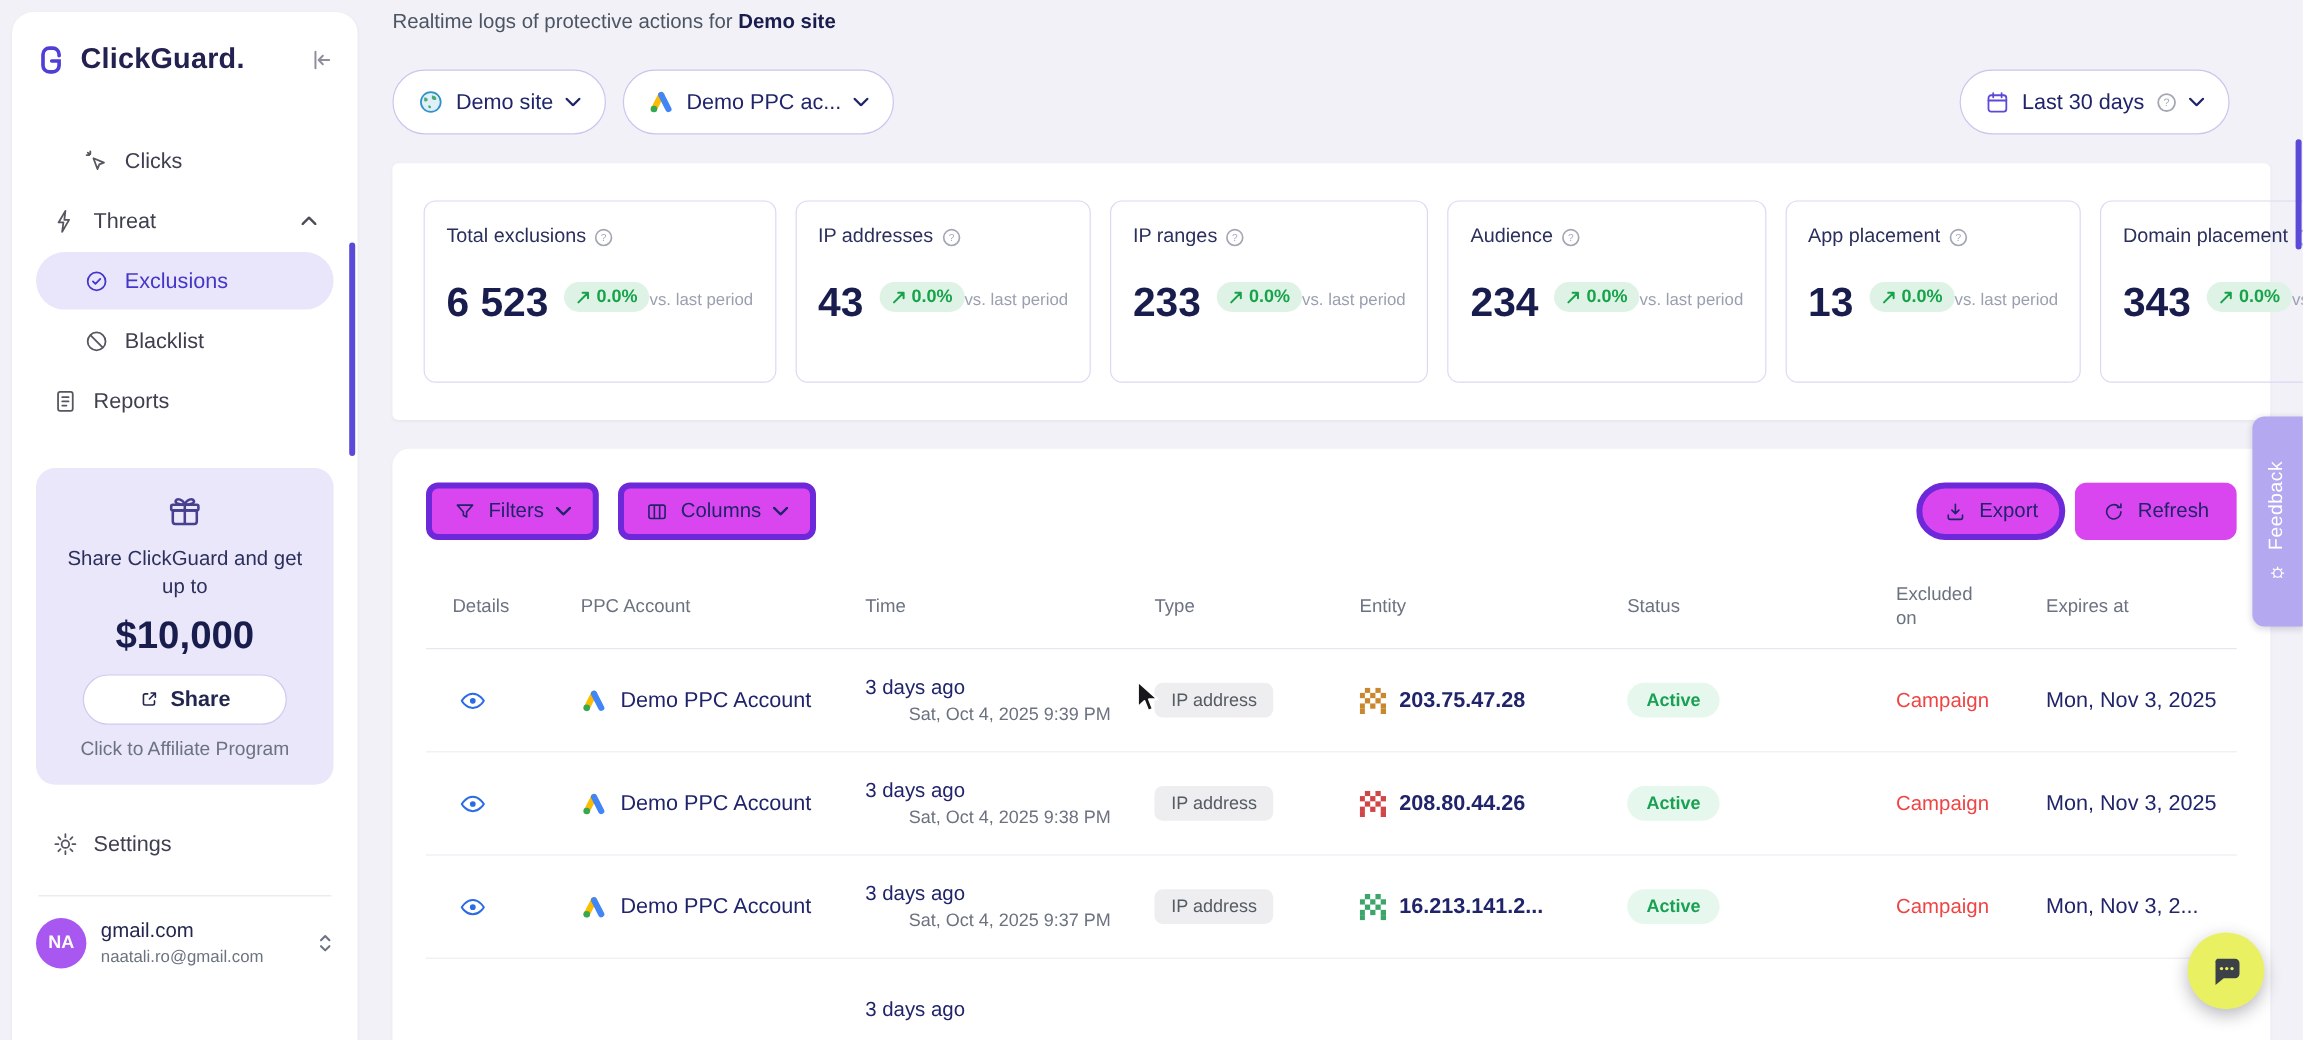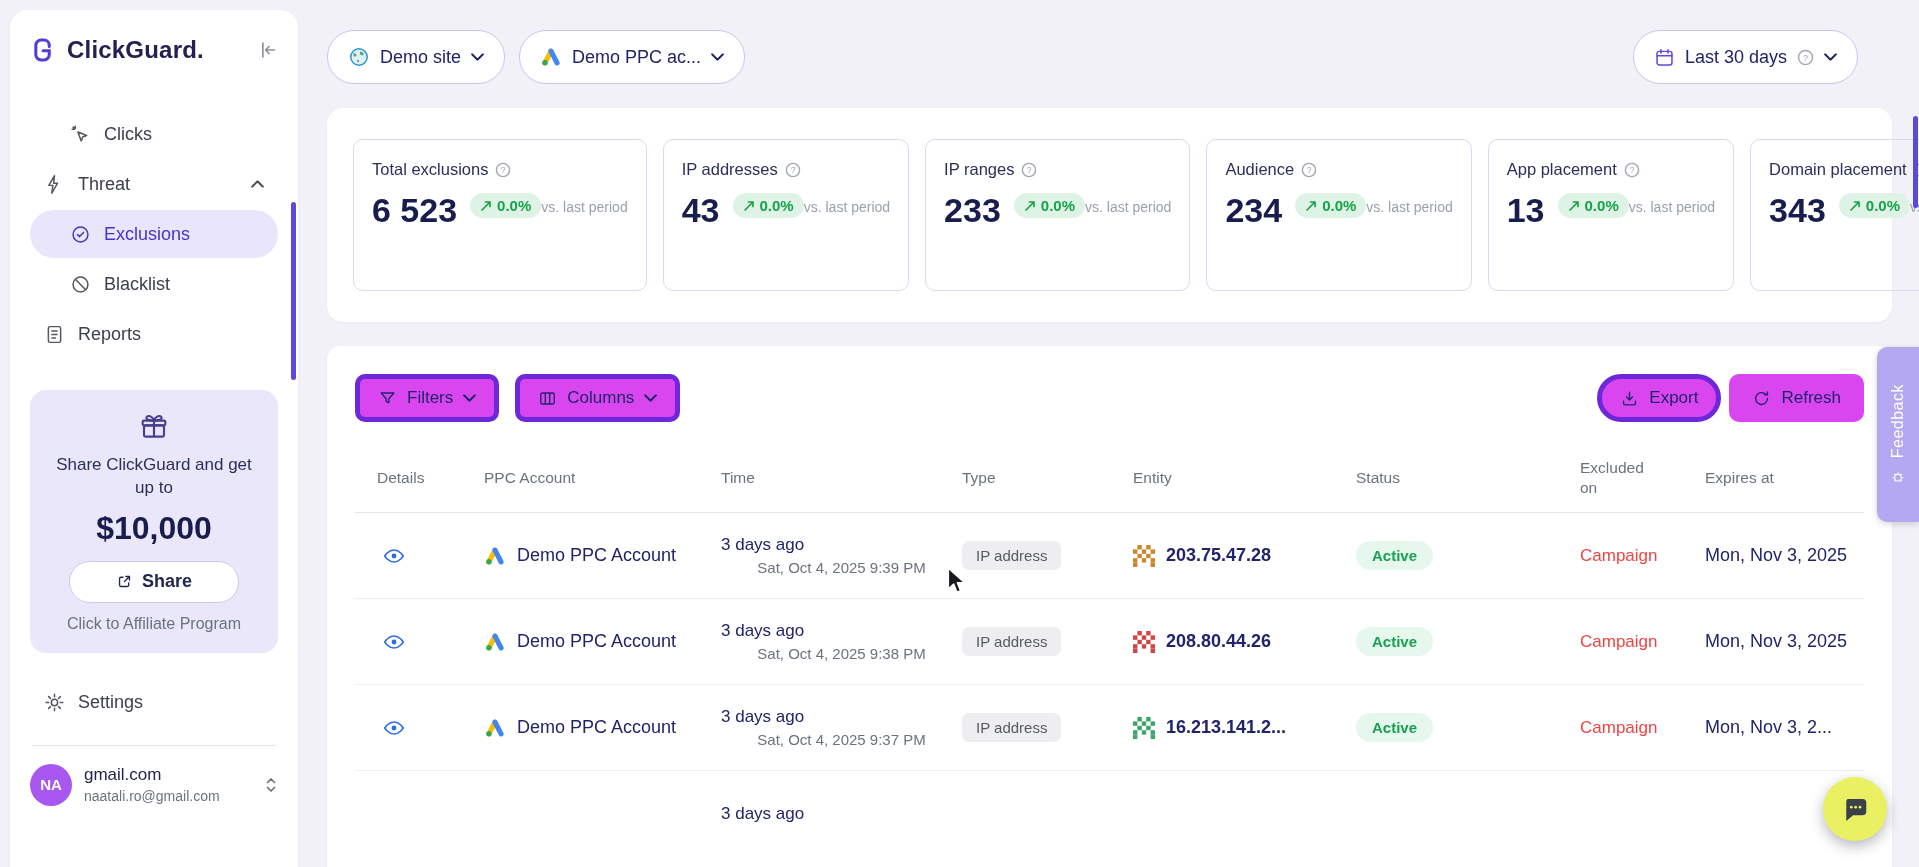--- a/index.html
+++ b/index.html
@@ -72,26 +72,26 @@
   .pill {
     height:54px; border-radius:27px; background:#fff; border:1px solid #cbc5ee;
     display:inline-flex; align-items:center; gap:10px; padding:0 20px;
     font-size:18px; font-weight:500; color:#20246a; cursor:pointer; font-family:inherit;
   }
   .pill .chev { color:#20246a; }
   .date-pill { margin-left:auto; }
   .help-ic { color:#a3a7b3; }
 
   .stats-card {
-    margin-top:24px; background:#fff; border-radius:16px; padding:31px 26px;
+    margin-top:24px; background:#fff; border-radius:5px; padding:31px 26px;
     display:flex; gap:16px; box-shadow:0 1px 3px rgba(30,30,80,.04);
   }
   .stat { flex:1; border:1px solid #dcd8f3; border-radius:10px; padding:20px 18px; height:152px; }
   .stat-label { display:flex; align-items:center; gap:7px; font-size:16.5px; color:#2b2f5c; }
-  .stat-body { display:flex; align-items:flex-start; gap:13px; margin-top:12px; }
+  .stat-body { display:flex; align-items:flex-start; gap:13px; margin-top:26px; }
   .stat-value { font-size:34px; font-weight:bold; color:#191d4d; white-space:nowrap; }
   .stat-side { display:flex; flex-direction:row; align-items:flex-start; padding-top:2px; }
   .delta-badge {
     display:inline-flex; align-items:center; gap:5px; background:#def3e6; color:#17a34a;
     font-size:15px; font-weight:bold; border-radius:13px; padding:4px 10px;
   }
   .stat-caption { margin-top:6px; font-size:14px; color:#9aa0b0; white-space:nowrap; }
 
   .table-card {
     margin-top:24px; background:#fff; border-radius:14px;
@@ -313,20 +313,24 @@
     </span>
     <span class="user-chev">
       <svg width="14" height="18" viewBox="0 0 14 18">
           <path d="M3.5 6.5L7 3l3.5 3.5M3.5 11.5L7 15l3.5-3.5" fill="none" stroke="currentColor" stroke-width="1.7" stroke-linecap="round" stroke-linejoin="round"></path>
         </svg>
     </span>
   </div>
 </aside>
 
 <main class="main">
+  <p class="subtitle">
+    <span>Realtime logs of protective actions for</span>
+    <b>Demo site</b>
+  </p>
 
   <div class="pill-row">
     <button class="pill">
       <span>
         <svg width="22" height="22" viewBox="0 0 24 24">
             <circle cx="12" cy="12" r="9" fill="#dff0fa" stroke="#2f93c9" stroke-width="1.6"></circle>
             <path d="M6 8c1.6-.6 3.2.4 3.2 2s-2.2 2-3.2 1z" fill="#4cab6e"></path>
             <path d="M13 6c2 0 4 1 4 3s-3 1.2-4 0z" fill="#4cab6e"></path>
             <path d="M10 15c1 0 3 1 2 2.2s-3 0-2-2.2z" fill="#4cab6e"></path>
           </svg>

